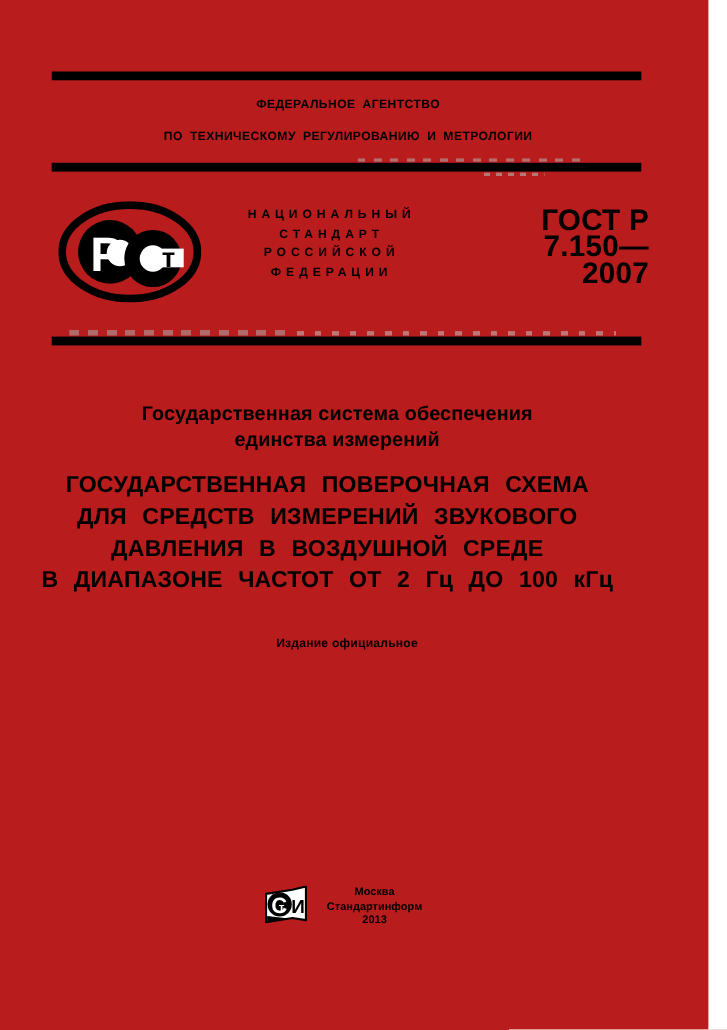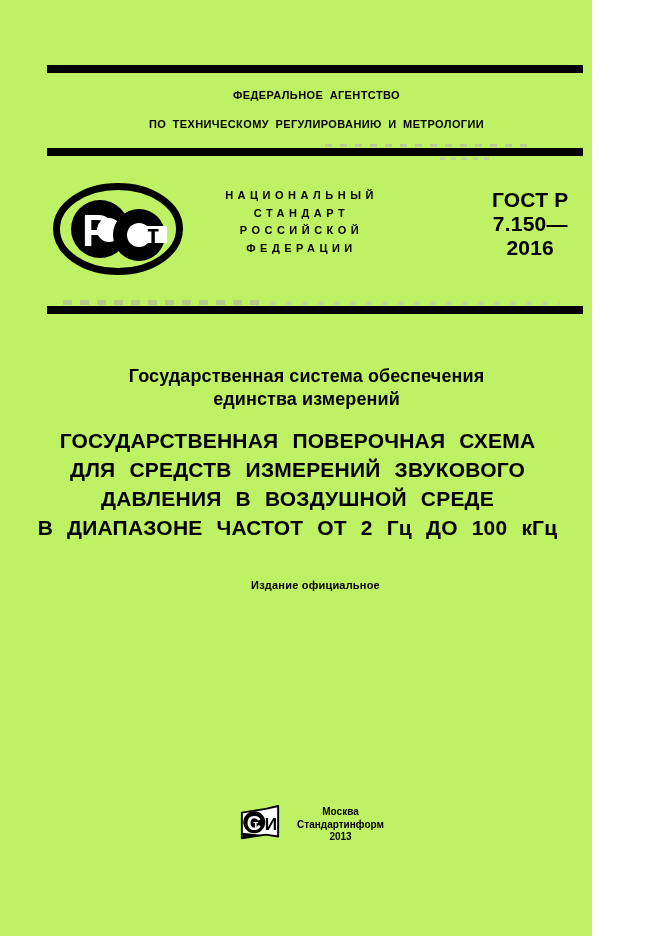--- a/index.html
+++ b/index.html
@@ -1,35 +1,35 @@
 <!DOCTYPE html>
 <html><head>
 <meta charset="utf-8">
 <style>
   html,body{margin:0;padding:0;background:#ffffff;}
   .page{
     position:relative;
-    width:592px;height:936px;
-    background:#bef264;
+    width:644px;height:936px;
+    background:#b91c1c;
     color:#000;
     font-family:"Liberation Sans","DejaVu Sans",sans-serif;
     overflow:hidden;
   }
   .rule{position:absolute;left:47px;width:536px;height:8px;background:#000;}
   .rule-top{top:65px;}
   .rule-mid{top:148px;}
   .rule-low{top:306px;}
 
   .txt{position:absolute;left:0;width:661px;text-align:center;font-weight:bold;}
 
   .agency{top:81px;font-size:11px;line-height:29px;letter-spacing:.4px;word-spacing:3px;transform:translateX(-14px);}
 
   .natstd{top:187px;font-size:11px;line-height:17.6px;letter-spacing:4.5px;transform:translateX(-29px);}
 
-  .gost{position:absolute;left:492px;top:188px;font-size:21px;line-height:24px;font-weight:bold;text-align:center;letter-spacing:.2px;}
+  .gost{position:absolute;left:492px;top:188px;font-size:27px;line-height:24px;font-weight:bold;text-align:right;letter-spacing:.2px;}
 
   .gsi{top:365px;font-size:18px;line-height:23px;letter-spacing:.1px;transform:translateX(-24px);}
 
   .main-title{top:426px;font-size:21px;line-height:29px;word-spacing:8px;letter-spacing:.2px;transform:translateX(-33px);}
 
   .edition{top:579px;font-size:11px;letter-spacing:.2px;transform:translateX(-15px);}
 
   .imprint{top:806px;font-size:10px;line-height:12.6px;transform:translateX(10px);}
 
   .rst-logo{position:absolute;left:53px;top:183px;width:130px;height:92px;}
@@ -76,21 +76,21 @@
   <div class="txt natstd">
     <div>НАЦИОНАЛЬНЫЙ</div>
     <div>СТАНДАРТ</div>
     <div>РОССИЙСКОЙ</div>
     <div>ФЕДЕРАЦИИ</div>
   </div>
 
   <div class="gost">
     <div>ГОСТ Р</div>
     <div>7.150—</div>
-    <div>2016</div>
+    <div>2007</div>
   </div>
 
   <div class="rule rule-low"></div>
   <div class="artifact artifact-c"></div>
   <div class="artifact artifact-d"></div>
 
   <div class="txt gsi">
     <div>Государственная система обеспечения</div>
     <div>единства измерений</div>
   </div>

